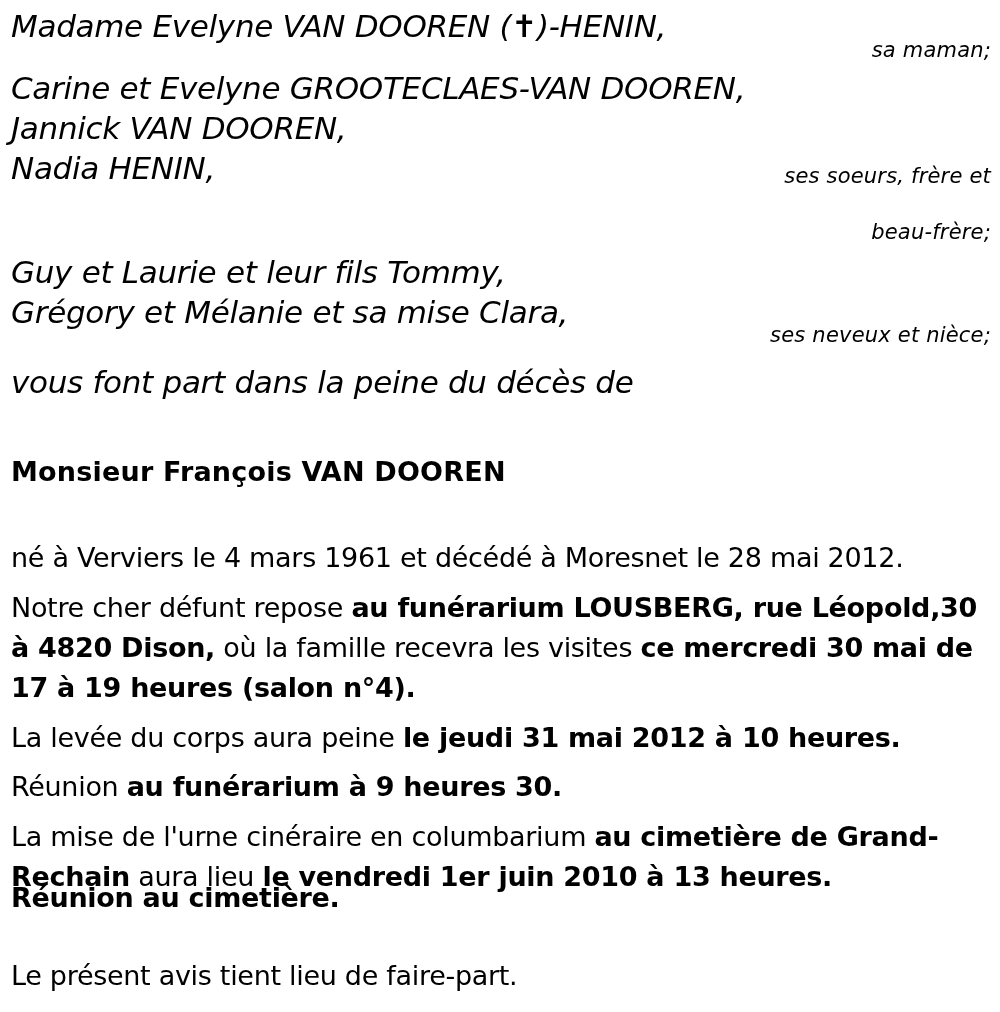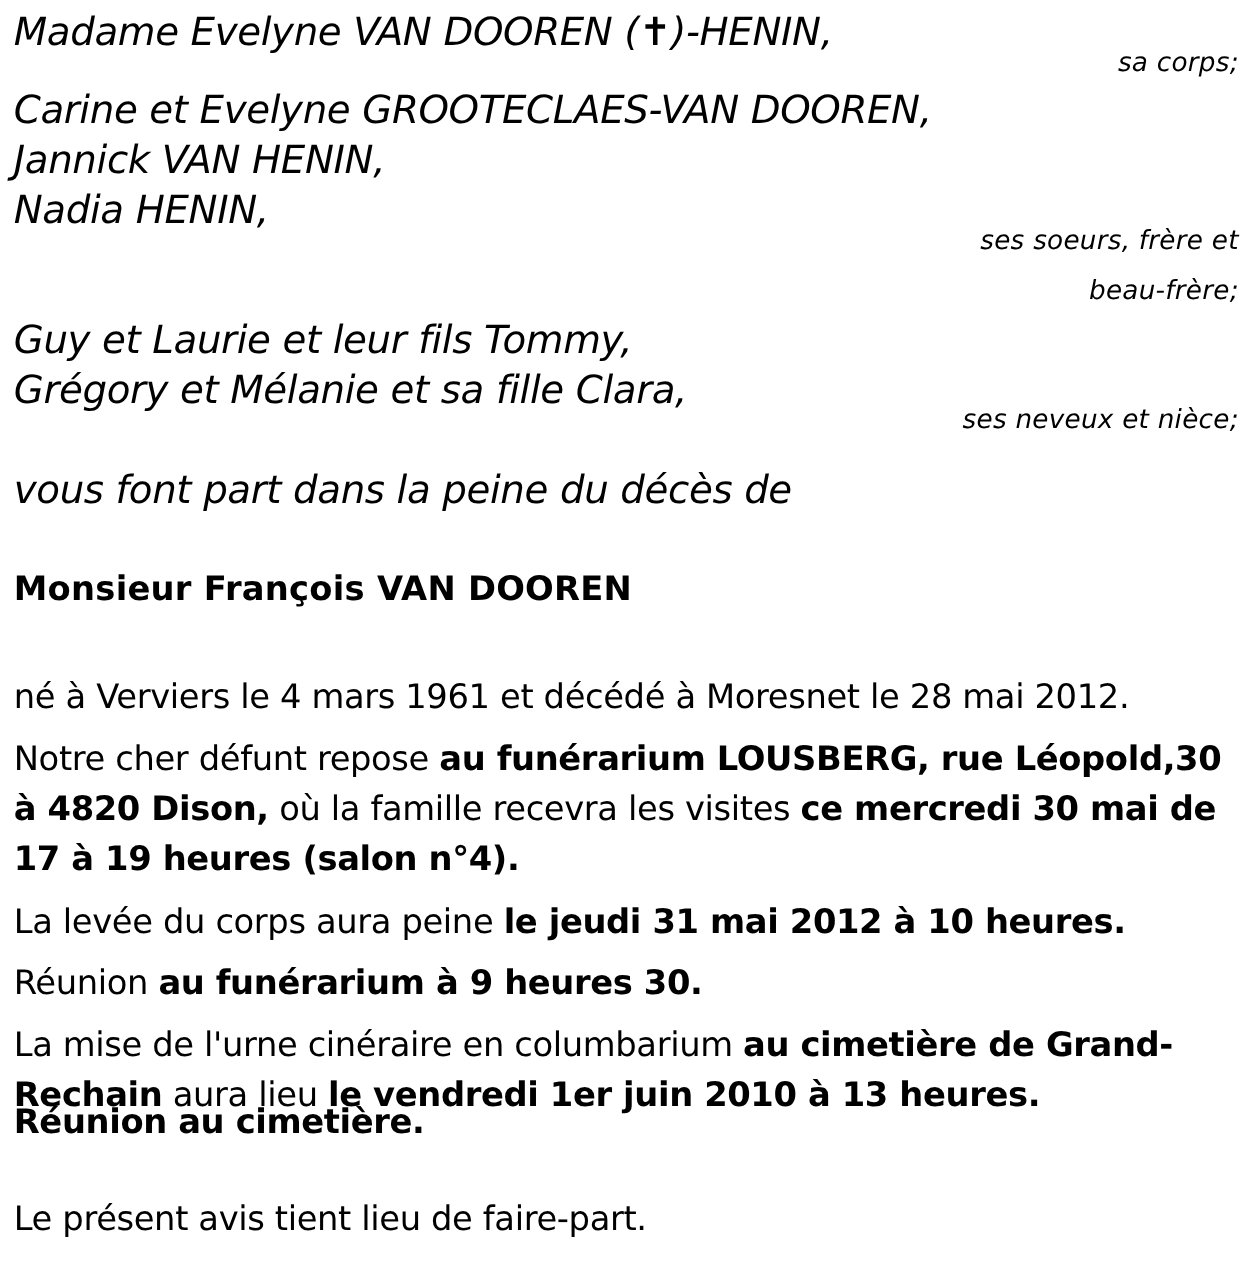--- a/index.html
+++ b/index.html
@@ -25,33 +25,33 @@
       font-size: 27px; line-height: 40px; letter-spacing: -0.3px;
     }
     b { font-weight: bold; }
   </style>
 </head>
 <body>
 
 <div class="doc">
 
   <div class="line" style="top:12px">Madame Evelyne VAN DOOREN (✝)-HENIN,</div>
-  <div class="rel" style="top:37px">sa corps;</div>
+  <div class="rel" style="top:37px">sa maman;</div>
 
   <div class="line" style="top:74px">Carine et Evelyne GROOTECLAES-VAN DOOREN,</div>
-  <div class="line" style="top:114px">Jannick VAN HENIN,</div>
+  <div class="line" style="top:114px">Jannick VAN DOOREN,</div>
   <div class="line" style="top:154px">Nadia HENIN,</div>
-  <div class="rel" style="top:179px">ses soeurs, frère et</div>
+  <div class="rel" style="top:163px">ses soeurs, frère et</div>
   <div class="rel" style="top:219px">beau-frère;</div>
 
   <div class="line" style="top:258px">Guy et Laurie et leur fils Tommy,</div>
-  <div class="line" style="top:298px">Grégory et Mélanie et sa fille Clara,</div>
+  <div class="line" style="top:298px">Grégory et Mélanie et sa mise Clara,</div>
   <div class="rel" style="top:322px">ses neveux et nièce;</div>
 
-  <div class="line" style="top:378px">vous font part dans la peine du décès de</div>
+  <div class="line" style="top:368px">vous font part dans la peine du décès de</div>
 
   <div class="title" style="top:452px">Monsieur François VAN DOOREN</div>
 
   <div class="para" style="top:538px">né à Verviers le 4 mars 1961 et décédé à Moresnet le 28 mai 2012.</div>
 
   <div class="para" style="top:588px"><span>Notre cher défunt repose </span><b>au funérarium LOUSBERG, rue Léopold,30 à 4820 Dison,</b><span> où la famille recevra les visites </span><b>ce mercredi 30 mai de 17 à 19 heures (salon n°4).</b></div>
 
   <div class="para" style="top:718px"><span>La levée du corps aura peine </span><b>le jeudi 31 mai 2012 à 10 heures.</b></div>
 
   <div class="para" style="top:767px"><span>Réunion </span><b>au funérarium à 9 heures 30.</b></div>

